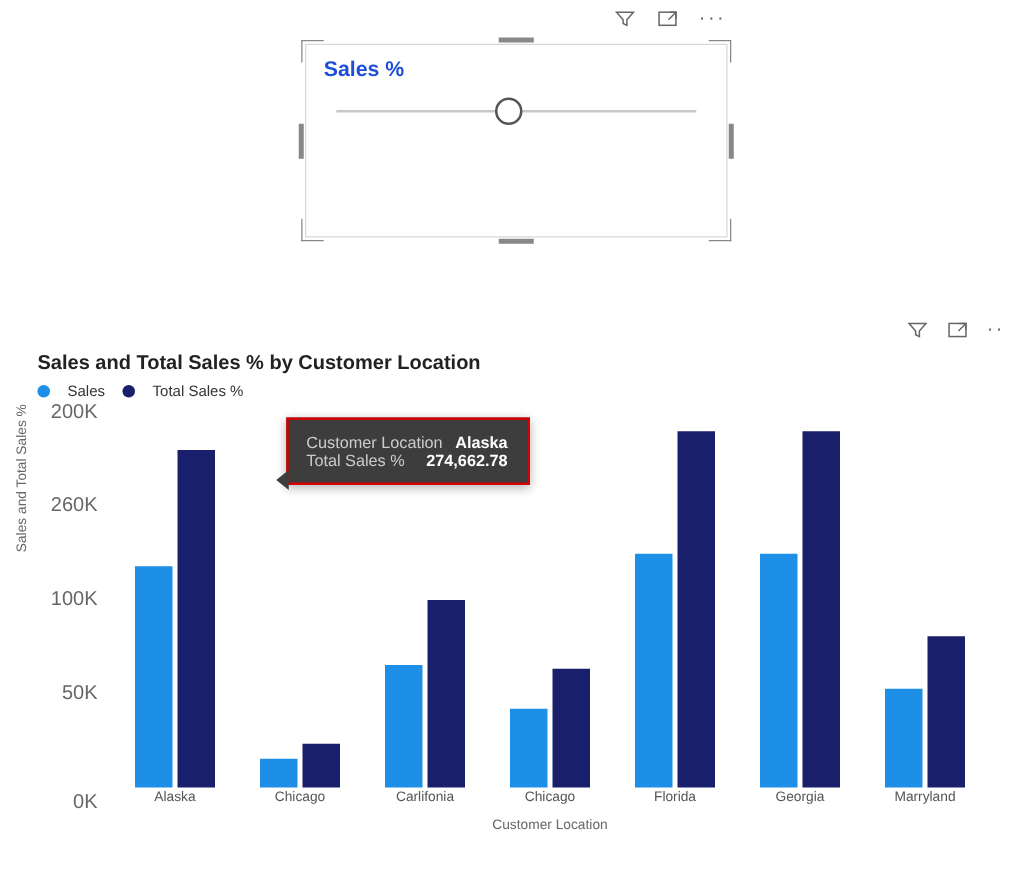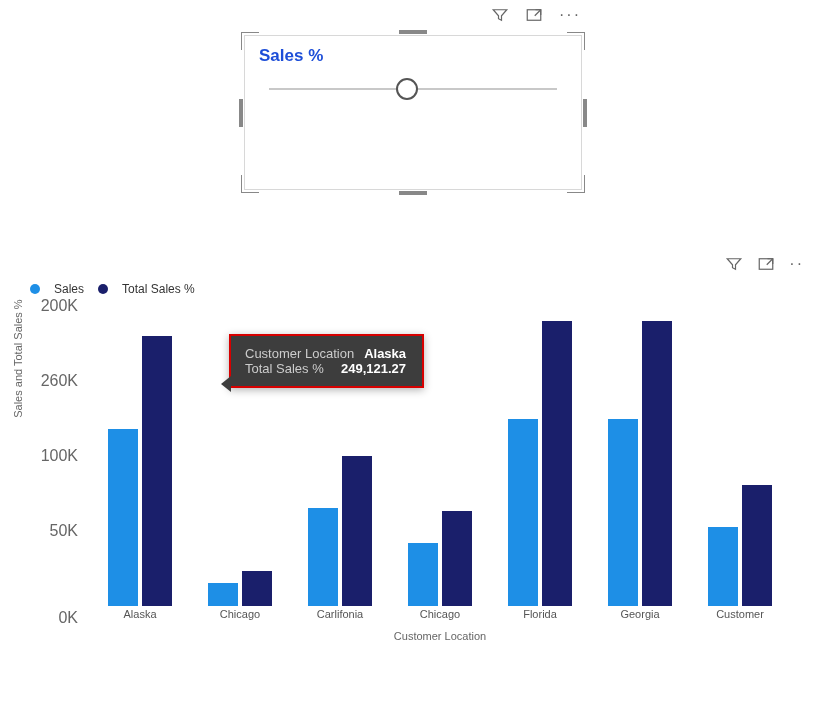--- a/index.html
+++ b/index.html
@@ -268,20 +268,21 @@
     <svg viewBox="0 0 24 24" fill="none" stroke="currentColor" stroke-width="1.6">
         <rect x="3" y="5" width="18" height="14"></rect>
         <path d="M14 5l7 0 0 7"></path>
         <path d="M21 5l-8 8"></path>
       </svg>
   </span>
   <span class="icon-btn dots">··</span>
 </div>
 
 <div class="chart-card">
+  <div class="chart-title">Sales and Total Sales % by Customer Location</div>
   <div class="legend">
     <span class="swatch sales"></span>
     <span>Sales</span>
     <span class="swatch total"></span>
     <span>Total Sales %</span>
   </div>
 
   <div class="plot">
     <div class="y-axis-label">Sales and Total Sales %</div>
     <div class="y-ticks" id="y-ticks">
@@ -321,29 +322,29 @@
           <div class="bar total" style="height: 121.364px;"></div>
         </div>
       </div>
     <div class="x-labels" id="x-labels">
         <div class="x-label" style="left: 12px;">Alaska</div>
         <div class="x-label" style="left: 112px;">Chicago</div>
         <div class="x-label" style="left: 212px;">Carlifonia</div>
         <div class="x-label" style="left: 312px;">Chicago</div>
         <div class="x-label" style="left: 412px;">Florida</div>
         <div class="x-label" style="left: 512px;">Georgia</div>
-        <div class="x-label" style="left: 612px;">Customer</div>
+        <div class="x-label" style="left: 612px;">Marryland</div>
       </div>
     <div class="x-axis-label">Customer Location</div>
   </div>
 </div>
 
 <div class="tooltip">
   <div class="tooltip-tail"></div>
   <div class="tooltip-row">
     <span class="tooltip-label">Customer Location</span>
     <span class="tooltip-value">Alaska</span>
   </div>
   <div class="tooltip-row">
     <span class="tooltip-label">Total Sales %</span>
-    <span class="tooltip-value">249,121.27</span>
+    <span class="tooltip-value">274,662.78</span>
   </div>
 </div>
 
 </body></html>

